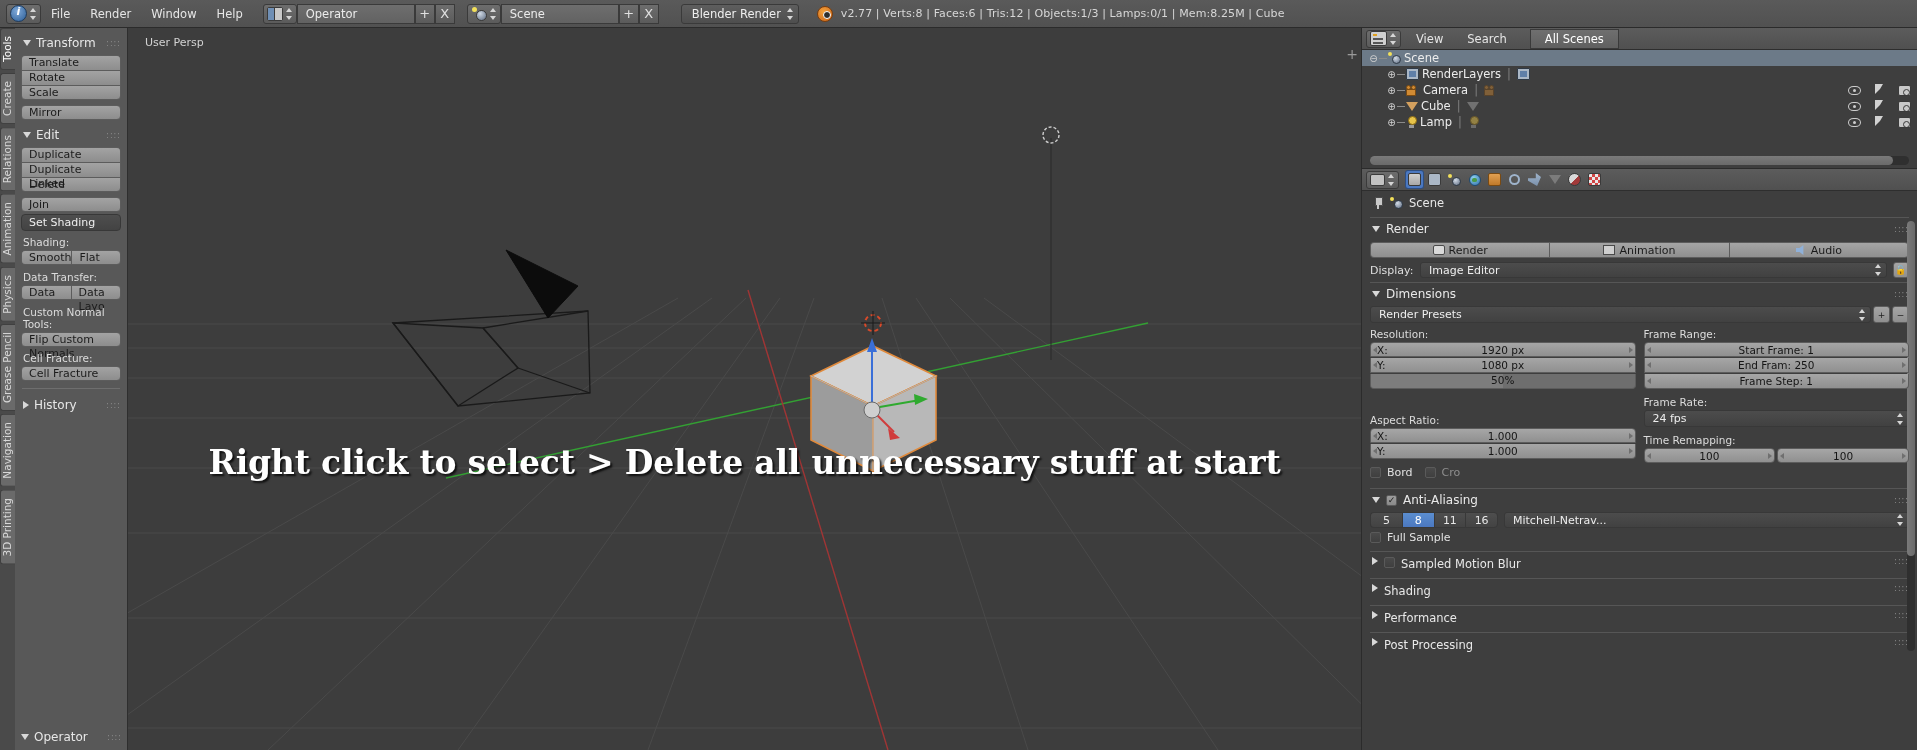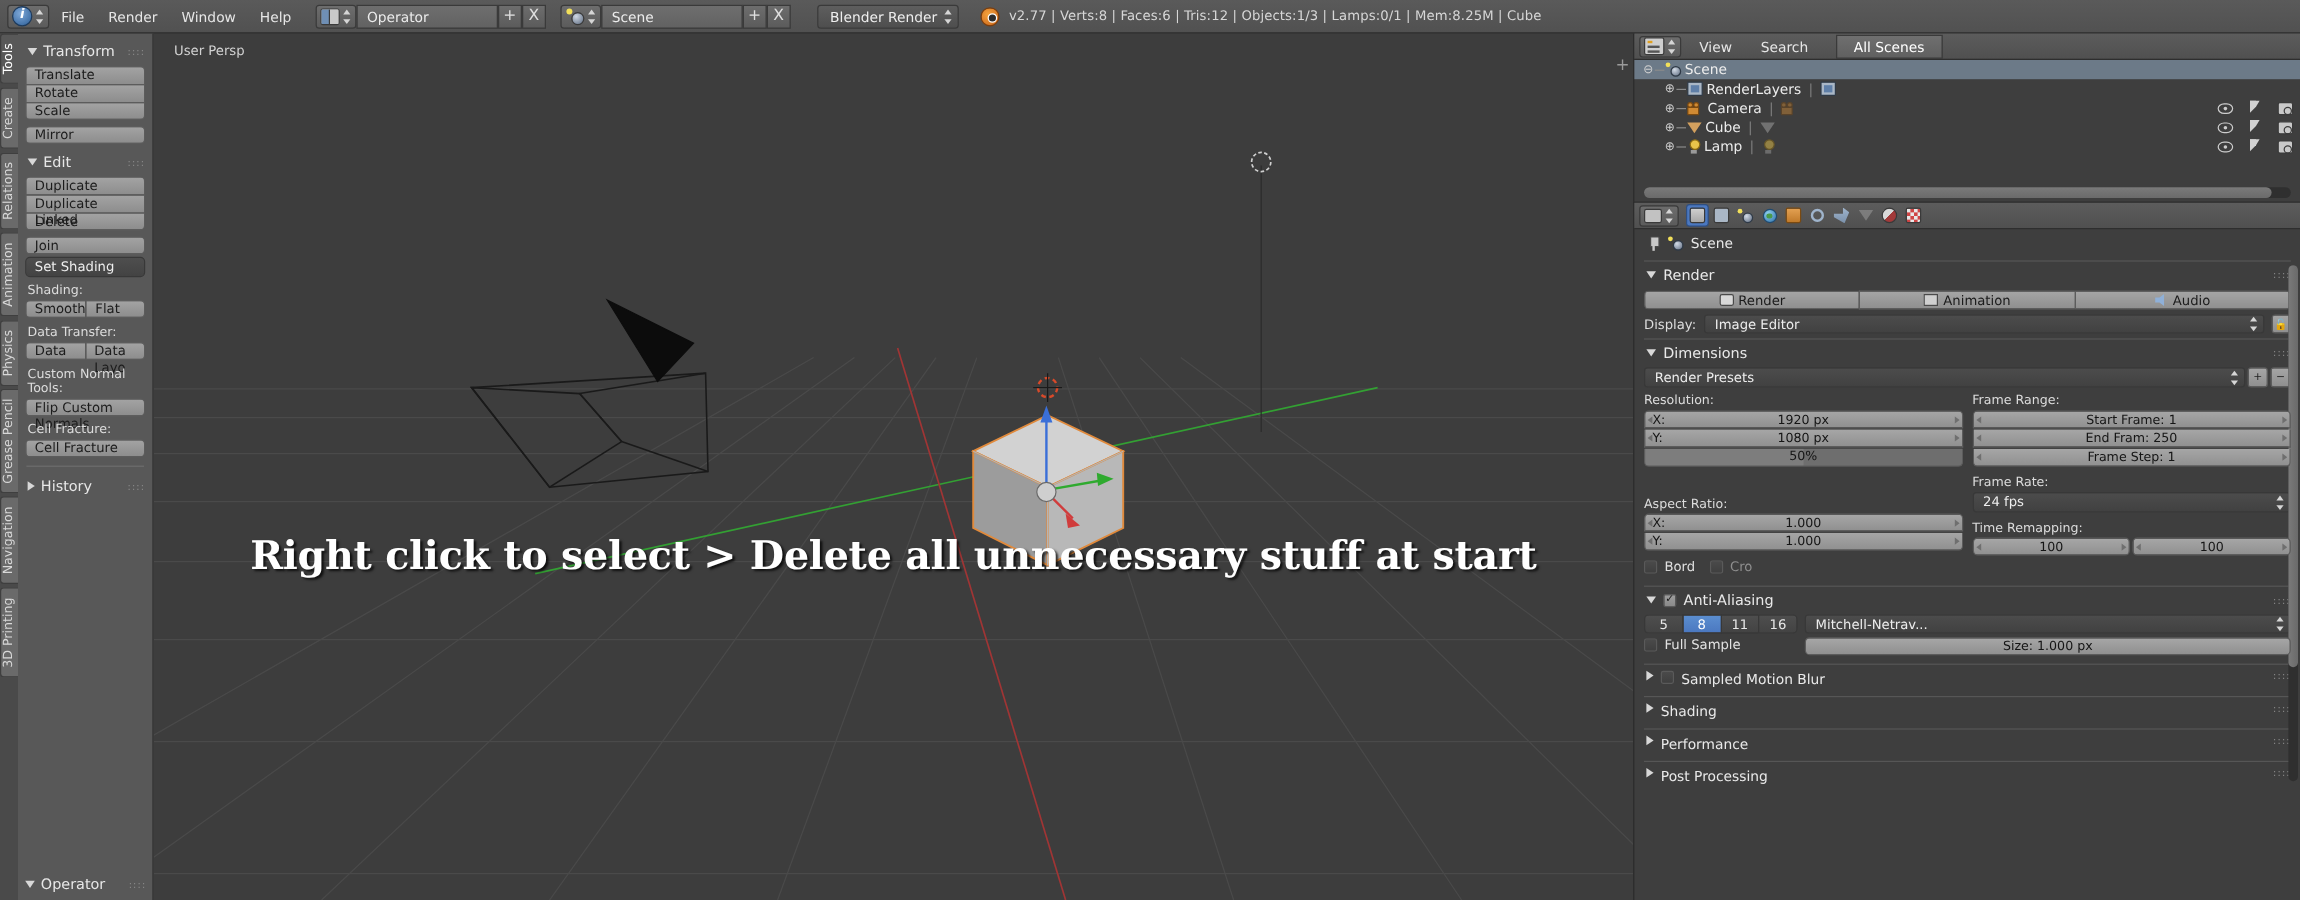--- a/index.html
+++ b/index.html
@@ -807,25 +807,20 @@
         <div class="fl-sel">
           <span>Mitchell-Netrav...</span>
           <span class="dd-arrows"></span>
         </div>
       </div>
       <div class="aa-row" style="align-items:flex-start;">
         <div style="display:flex;align-items:center;gap:6px;flex:0 0 128px;">
           <span class="chk off"></span>
           <span style="color:#e2e2e2;font-size:11px;">Full Sample</span>
         </div>
-        <div class="sizefld">
-          <span class="ar-l"></span>
-          <span>Size: 1.000 px</span>
-          <span class="ar-r"></span>
-        </div>
       </div>
 
       <div class="sect-div" style="margin-top:7px;"></div>
       <div class="collapsed">
         <span class="tri-right"></span>
         <span class="chk off"></span>
         <span>Sampled Motion Blur</span>
         <span class="grip">::::</span>
       </div>
       <div class="sect-div"></div>

